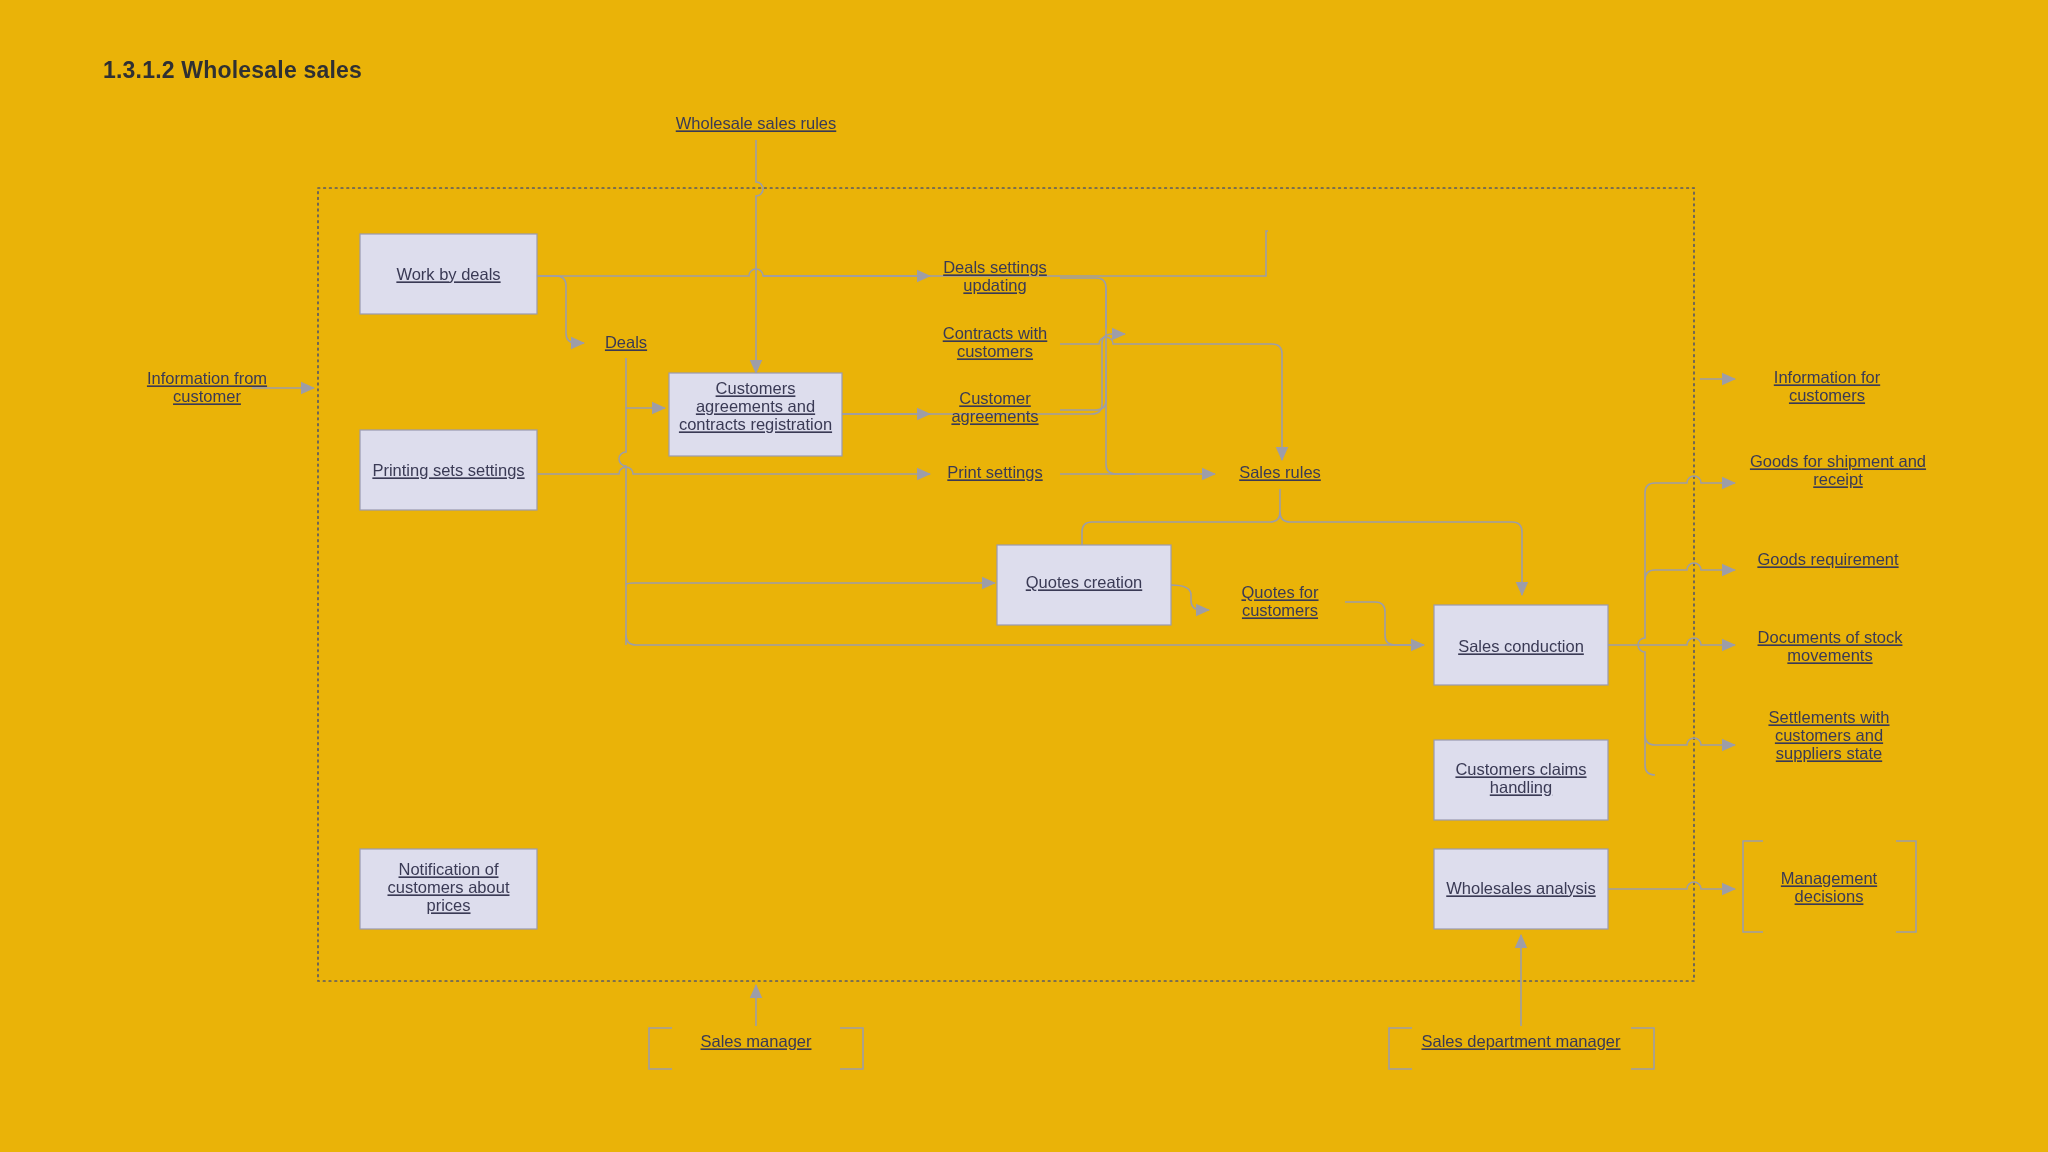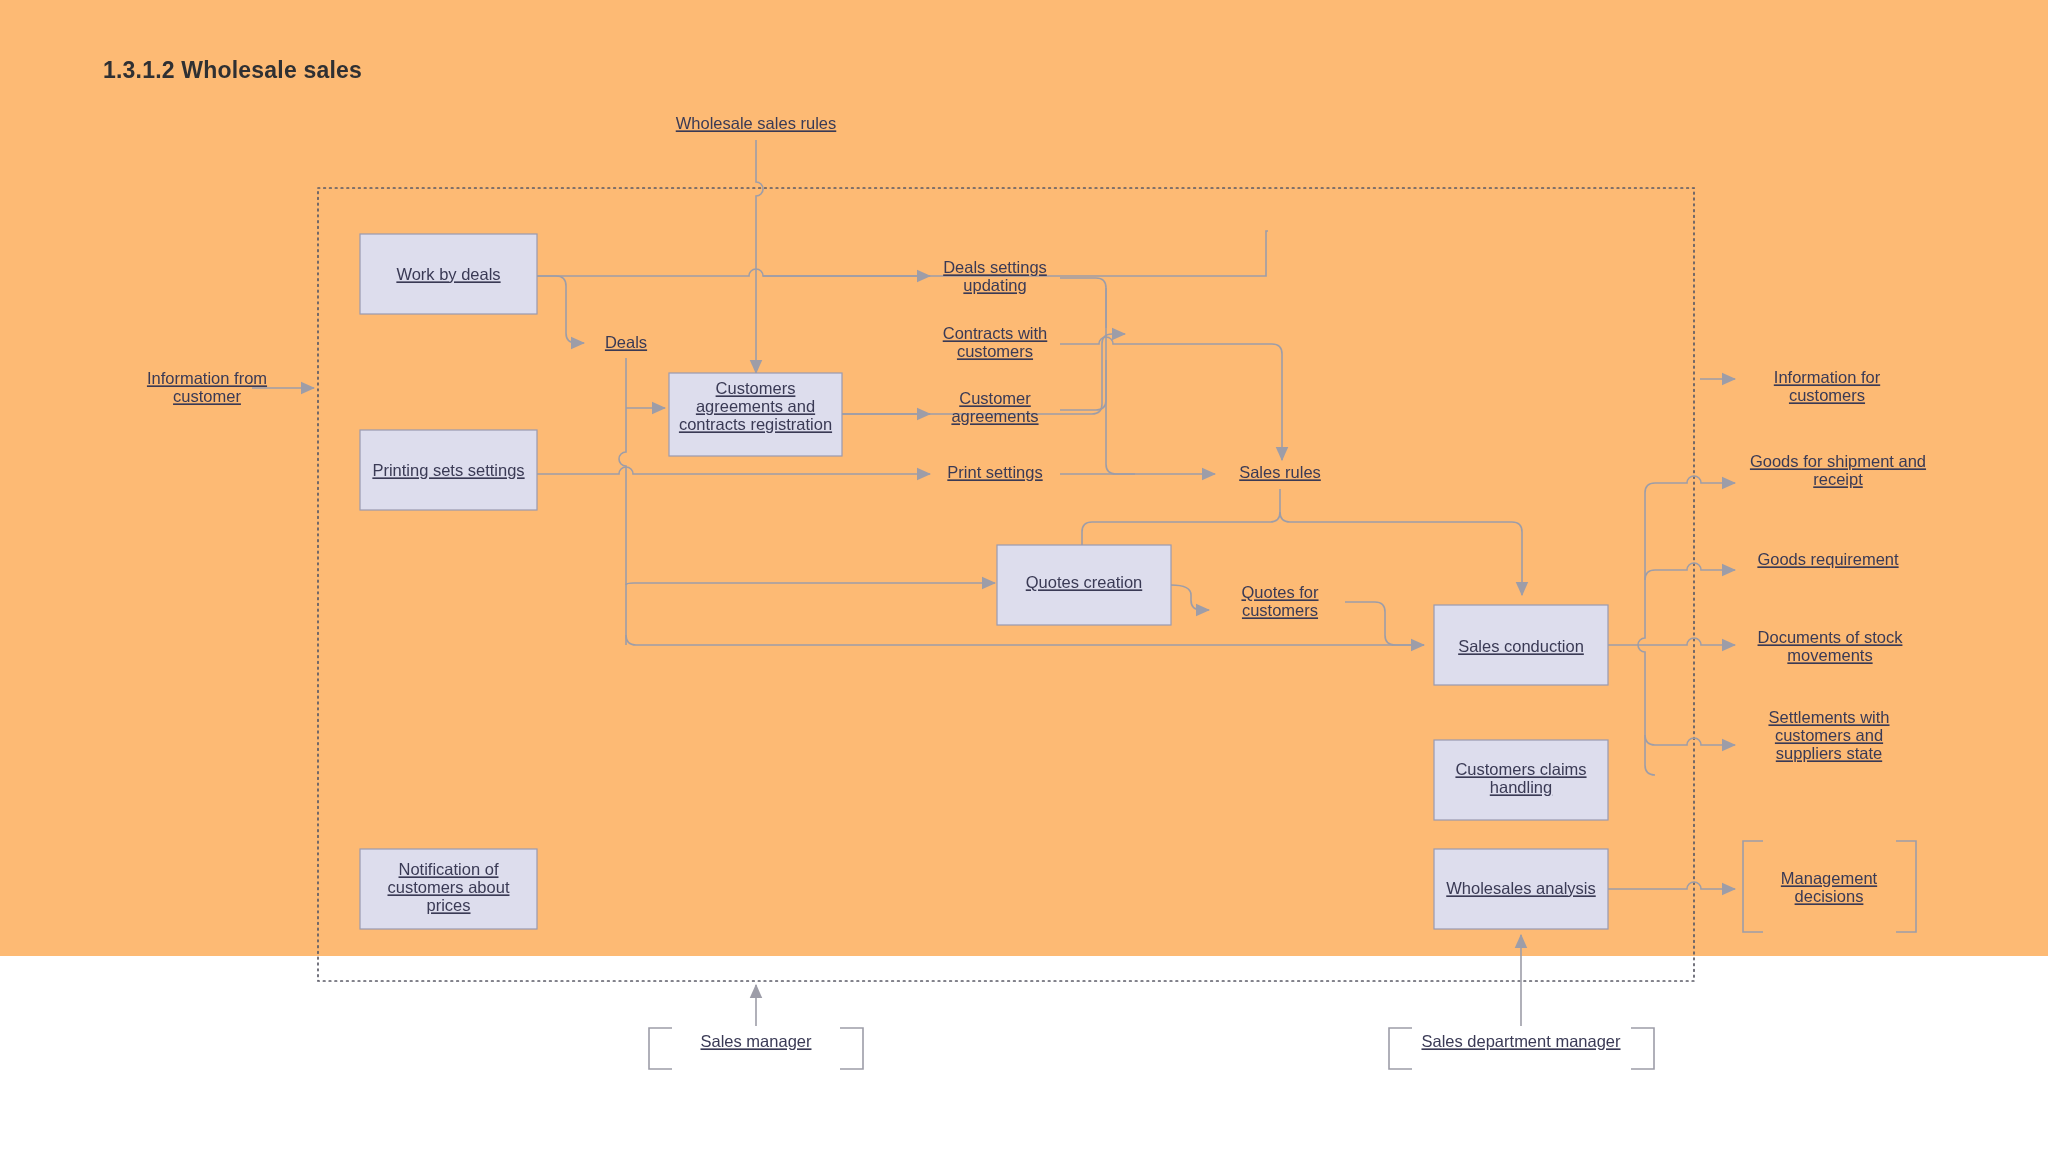--- a/index.html
+++ b/index.html
@@ -1,21 +1,21 @@
 <!DOCTYPE html>
 <html><head>
 <meta charset="utf-8">
 <style>
   html,body{margin:0;padding:0;background:#ffffff;}
   body{
     width:2048px;height:1152px;overflow:hidden;
     font-family:"Liberation Sans","DejaVu Sans",sans-serif;
     color:#3d3d4e;
   }
-  #stage{position:relative;width:2048px;height:956px;background:#fdba74;}
+  #stage{position:relative;width:2048px;height:1152px;background:#eab308;}
   #page-title{
     position:absolute;left:103px;top:57px;
     font-size:23px;font-weight:bold;color:#2f3033;letter-spacing:.2px;
     white-space:nowrap;
   }
   svg#canvas{position:absolute;left:0;top:0;width:2048px;height:1152px;}
 
   .proc-label{
     font-family:"Liberation Sans","DejaVu Sans",sans-serif;
     font-size:16.5px;fill:#3a3a55;text-decoration:underline;

